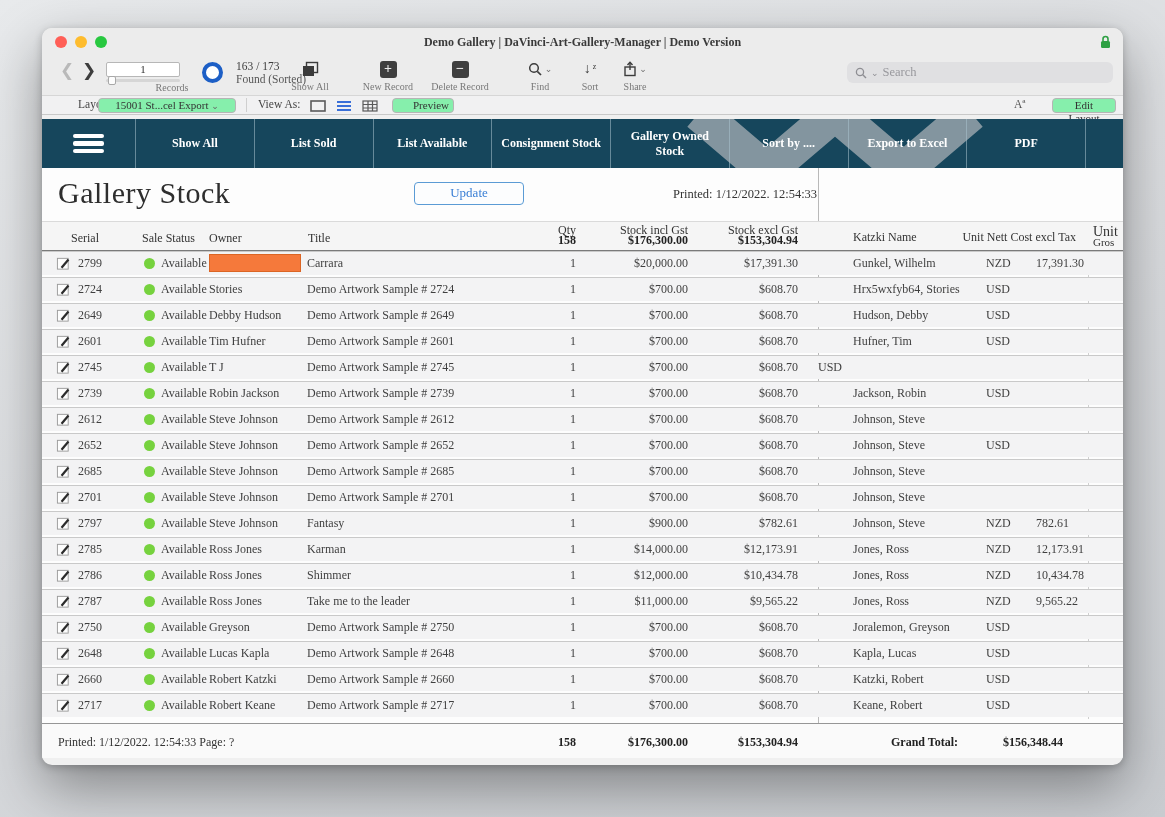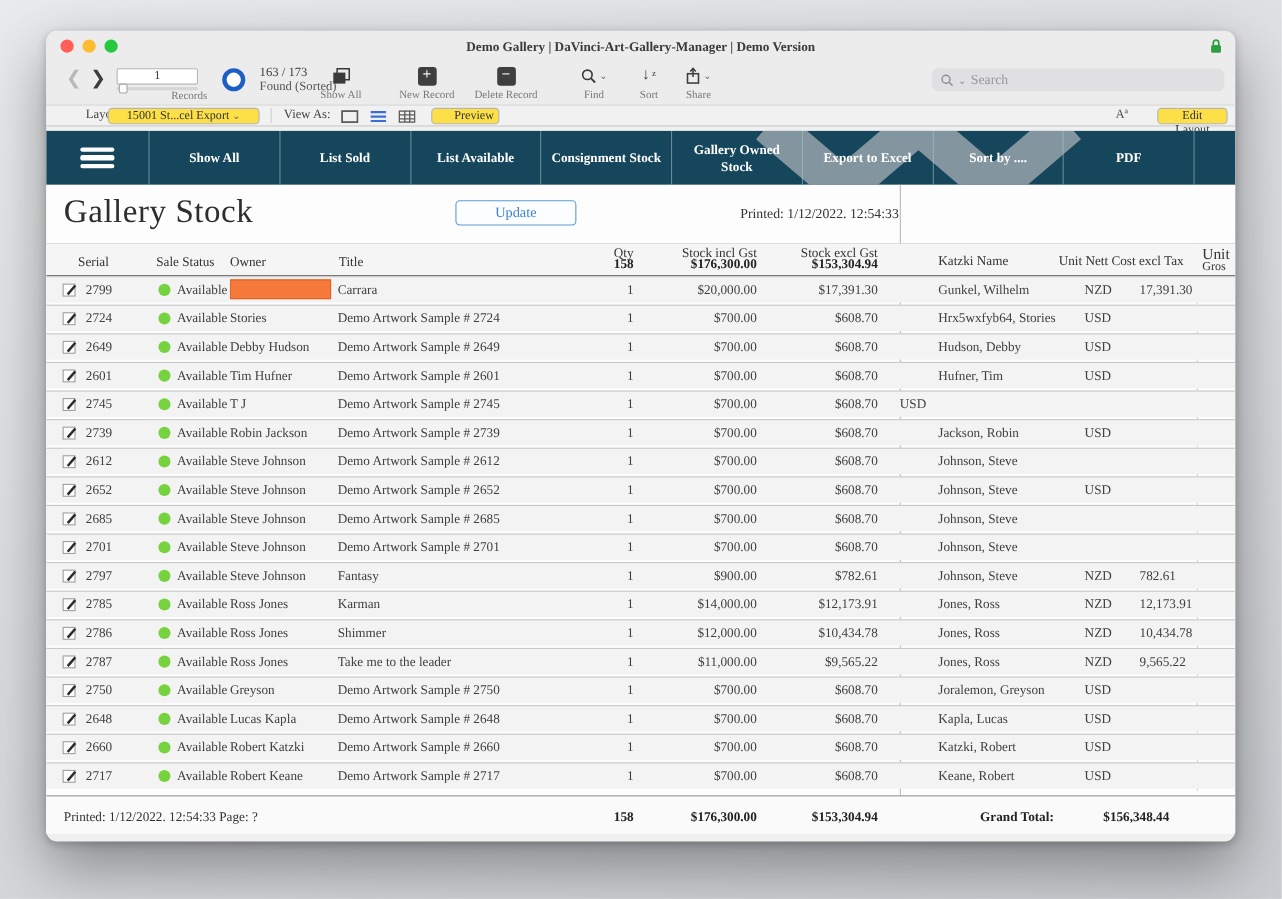--- a/index.html
+++ b/index.html
@@ -45,21 +45,21 @@
   .mini-chev { font-size:9px; color:#6e6e6e; }
   .searchbox { position:absolute; right:10px; top:6px; width:266px; height:21px;
     background:#e0e0e2; border-radius:6px; display:flex; align-items:center;
     padding:0 8px; gap:4px; }
   .searchbox .ph { color:#98989d; font-size:12.5px; }
 
   
   .layoutbar { position:relative; height:20px; background:#f1f1f2;
     border-top:1px solid #d6d6d6; border-bottom:1px solid #c9c9c9; font-size:11.5px; color:#444; }
   .lb { position:absolute; top:2px; }
-  .pill { height:15px; background:#fde047; border:1px solid #b5b5b5; border-radius:4px;
+  .pill { height:15px; background:#86efac; border:1px solid #b5b5b5; border-radius:4px;
     font-size:11px; color:#333; line-height:13px; padding:0 8px; text-align:center; }
   .vdiv { position:absolute; top:2px; width:1px; height:14px; background:#cfcfcf; }
   .viewic { display:inline-block; vertical-align:middle; }
 
   
   .navband { position:relative; height:49px; margin-top:4px; background:#16465c;
     display:flex; overflow:hidden; }
   .burger { width:93px; display:flex; align-items:center; justify-content:center; }
   .burger .bars div { width:31px; height:4.5px; background:#fff; border-radius:2px; margin:3px 0; }
   .navbtn { flex:1; border-left:1px solid rgba(170,195,205,.55); color:#fff;
@@ -243,22 +243,22 @@
     </div>
     <svg class="watermark" width="300" height="64" viewBox="0 0 300 64">
       <polyline points="12,0 80,58 148,0 216,58 284,0" fill="none" stroke="#8e9da5" stroke-width="36"></polyline>
     </svg>
 
     <div class="navbtn">Show All</div>
       <div class="navbtn">List Sold</div>
       <div class="navbtn">List Available</div>
       <div class="navbtn">Consignment Stock</div>
       <div class="navbtn">Gallery Owned Stock</div>
+      <div class="navbtn">Sort by ....</div>
       <div class="navbtn">Export to Excel</div>
-      <div class="navbtn">Sort by ....</div>
       <div class="navbtn">PDF</div>
       <div class="navstub"></div>
   </div>
 
   <div class="content">
     <div class="vline-main"></div>
     <div class="vline-col"></div>
 
     <div class="pagehead">
       <div class="gallery-title">Gallery Stock</div>

